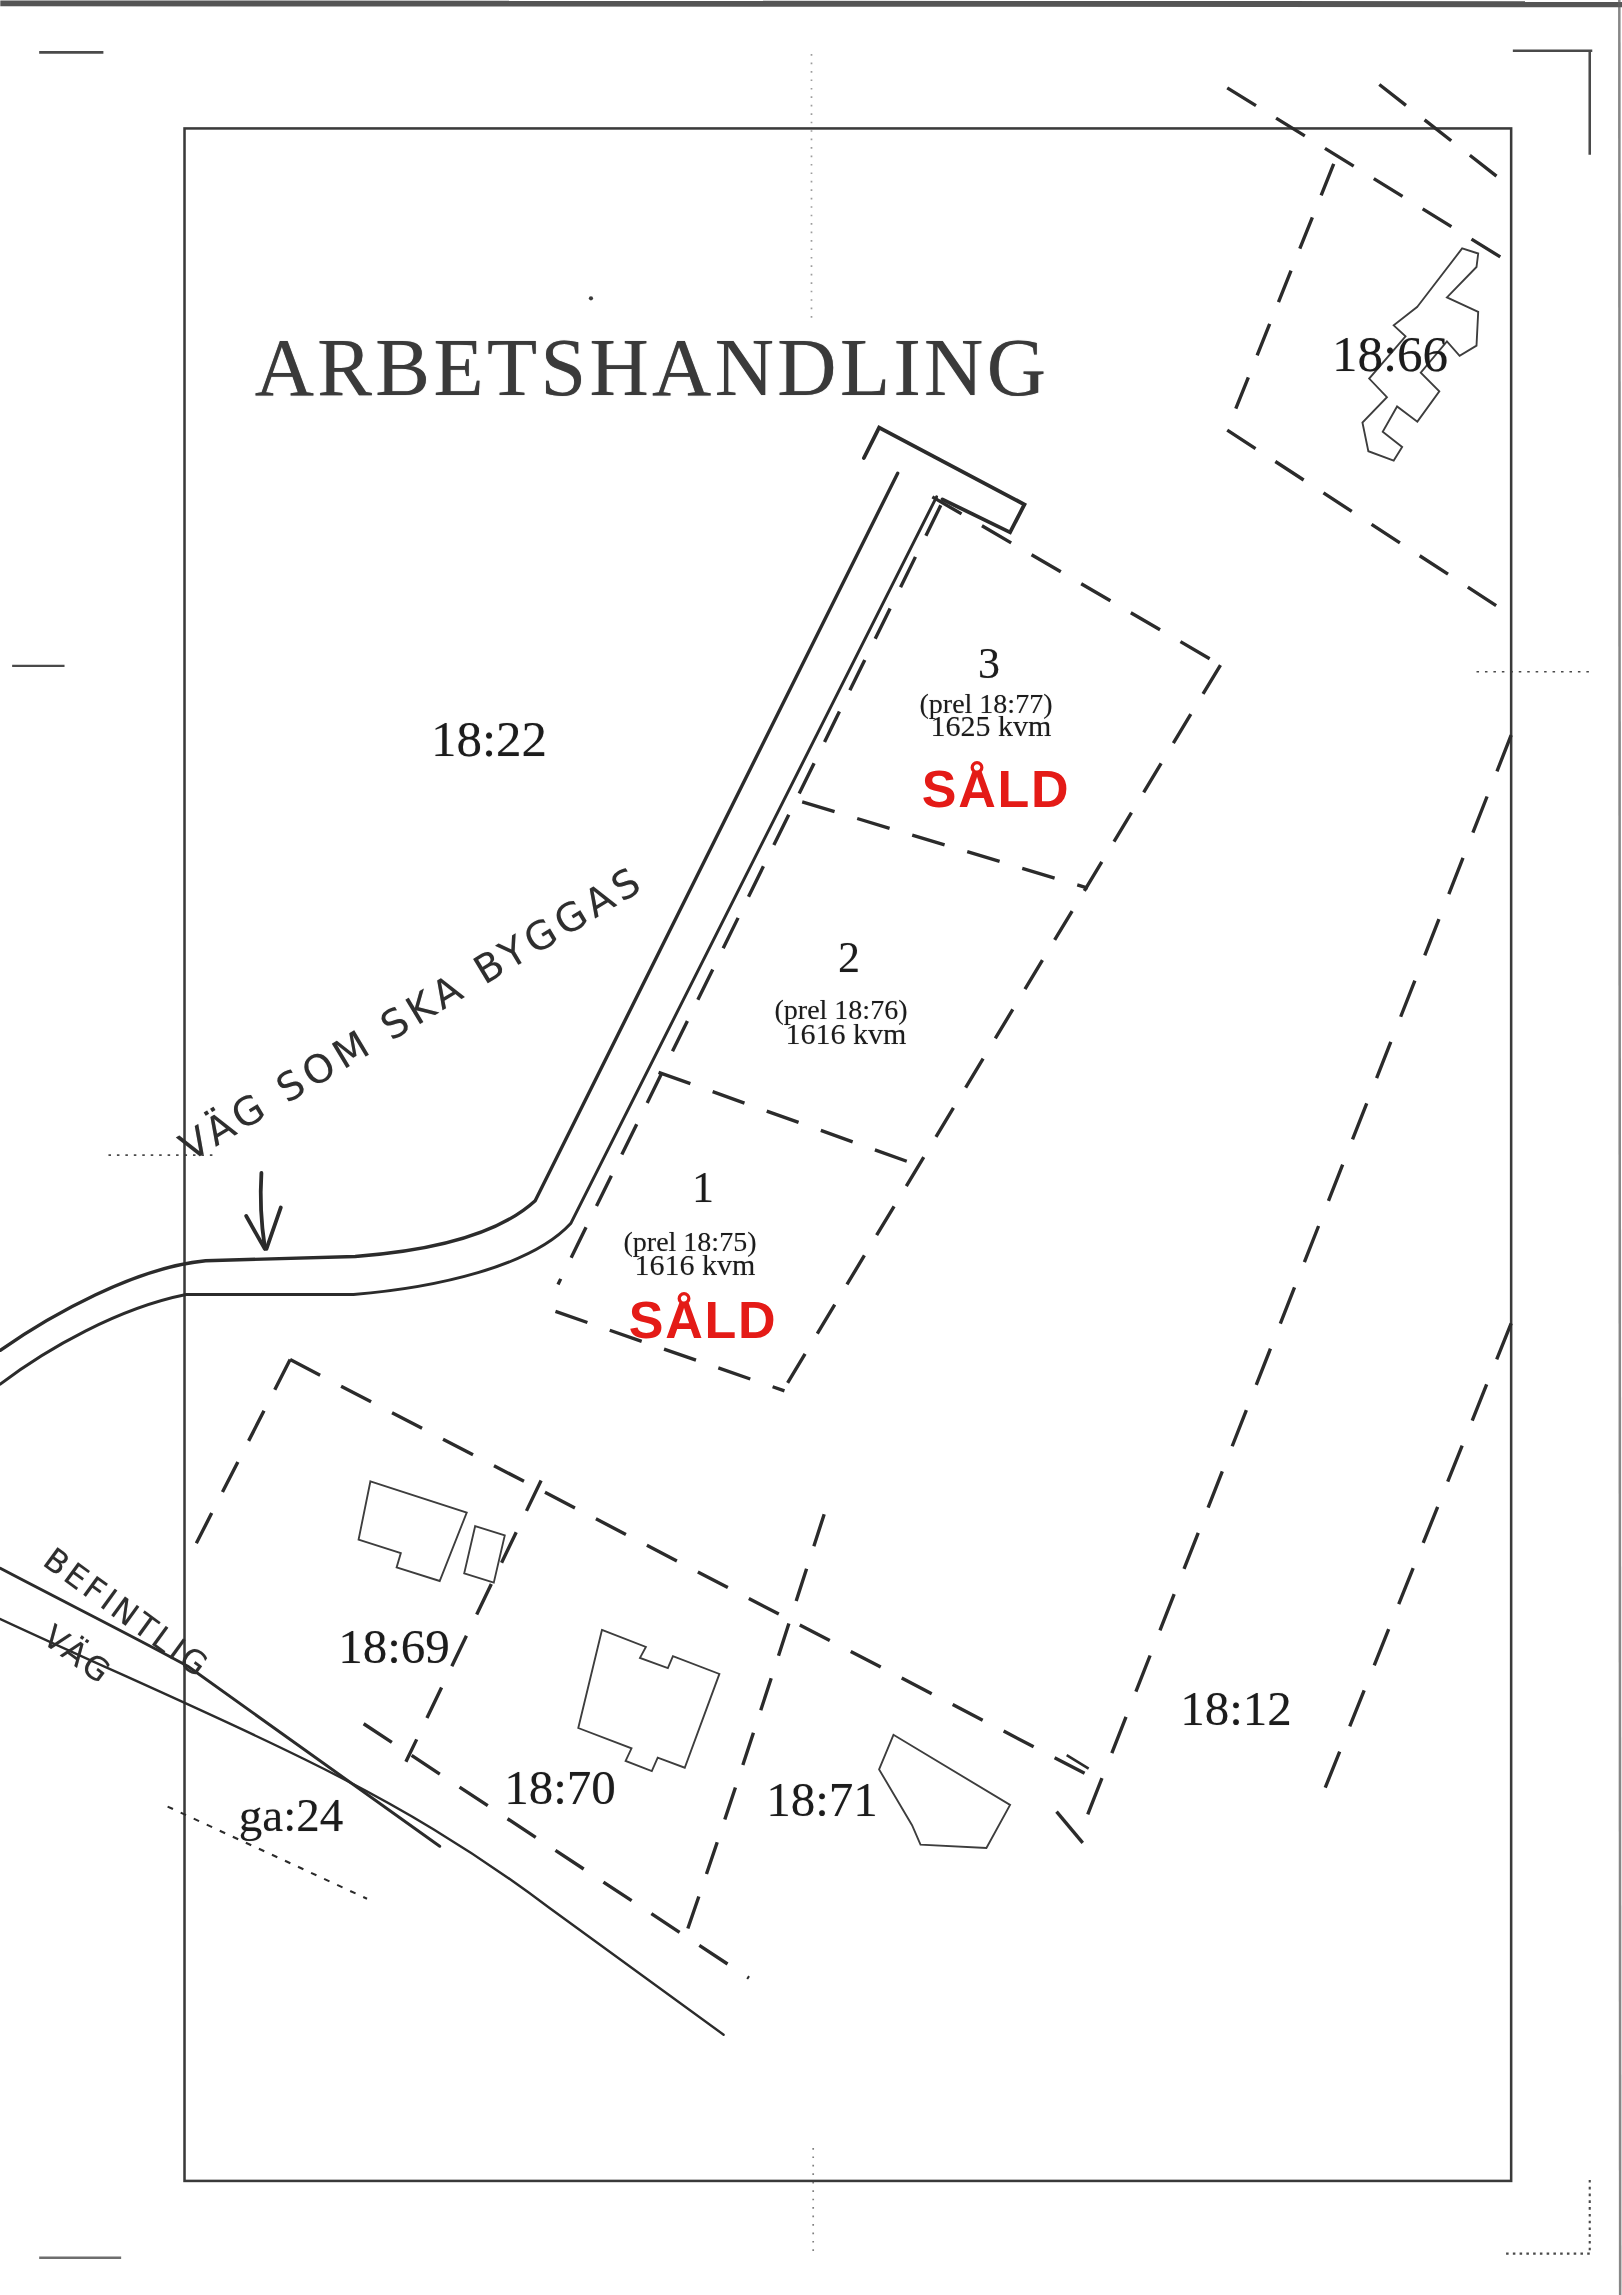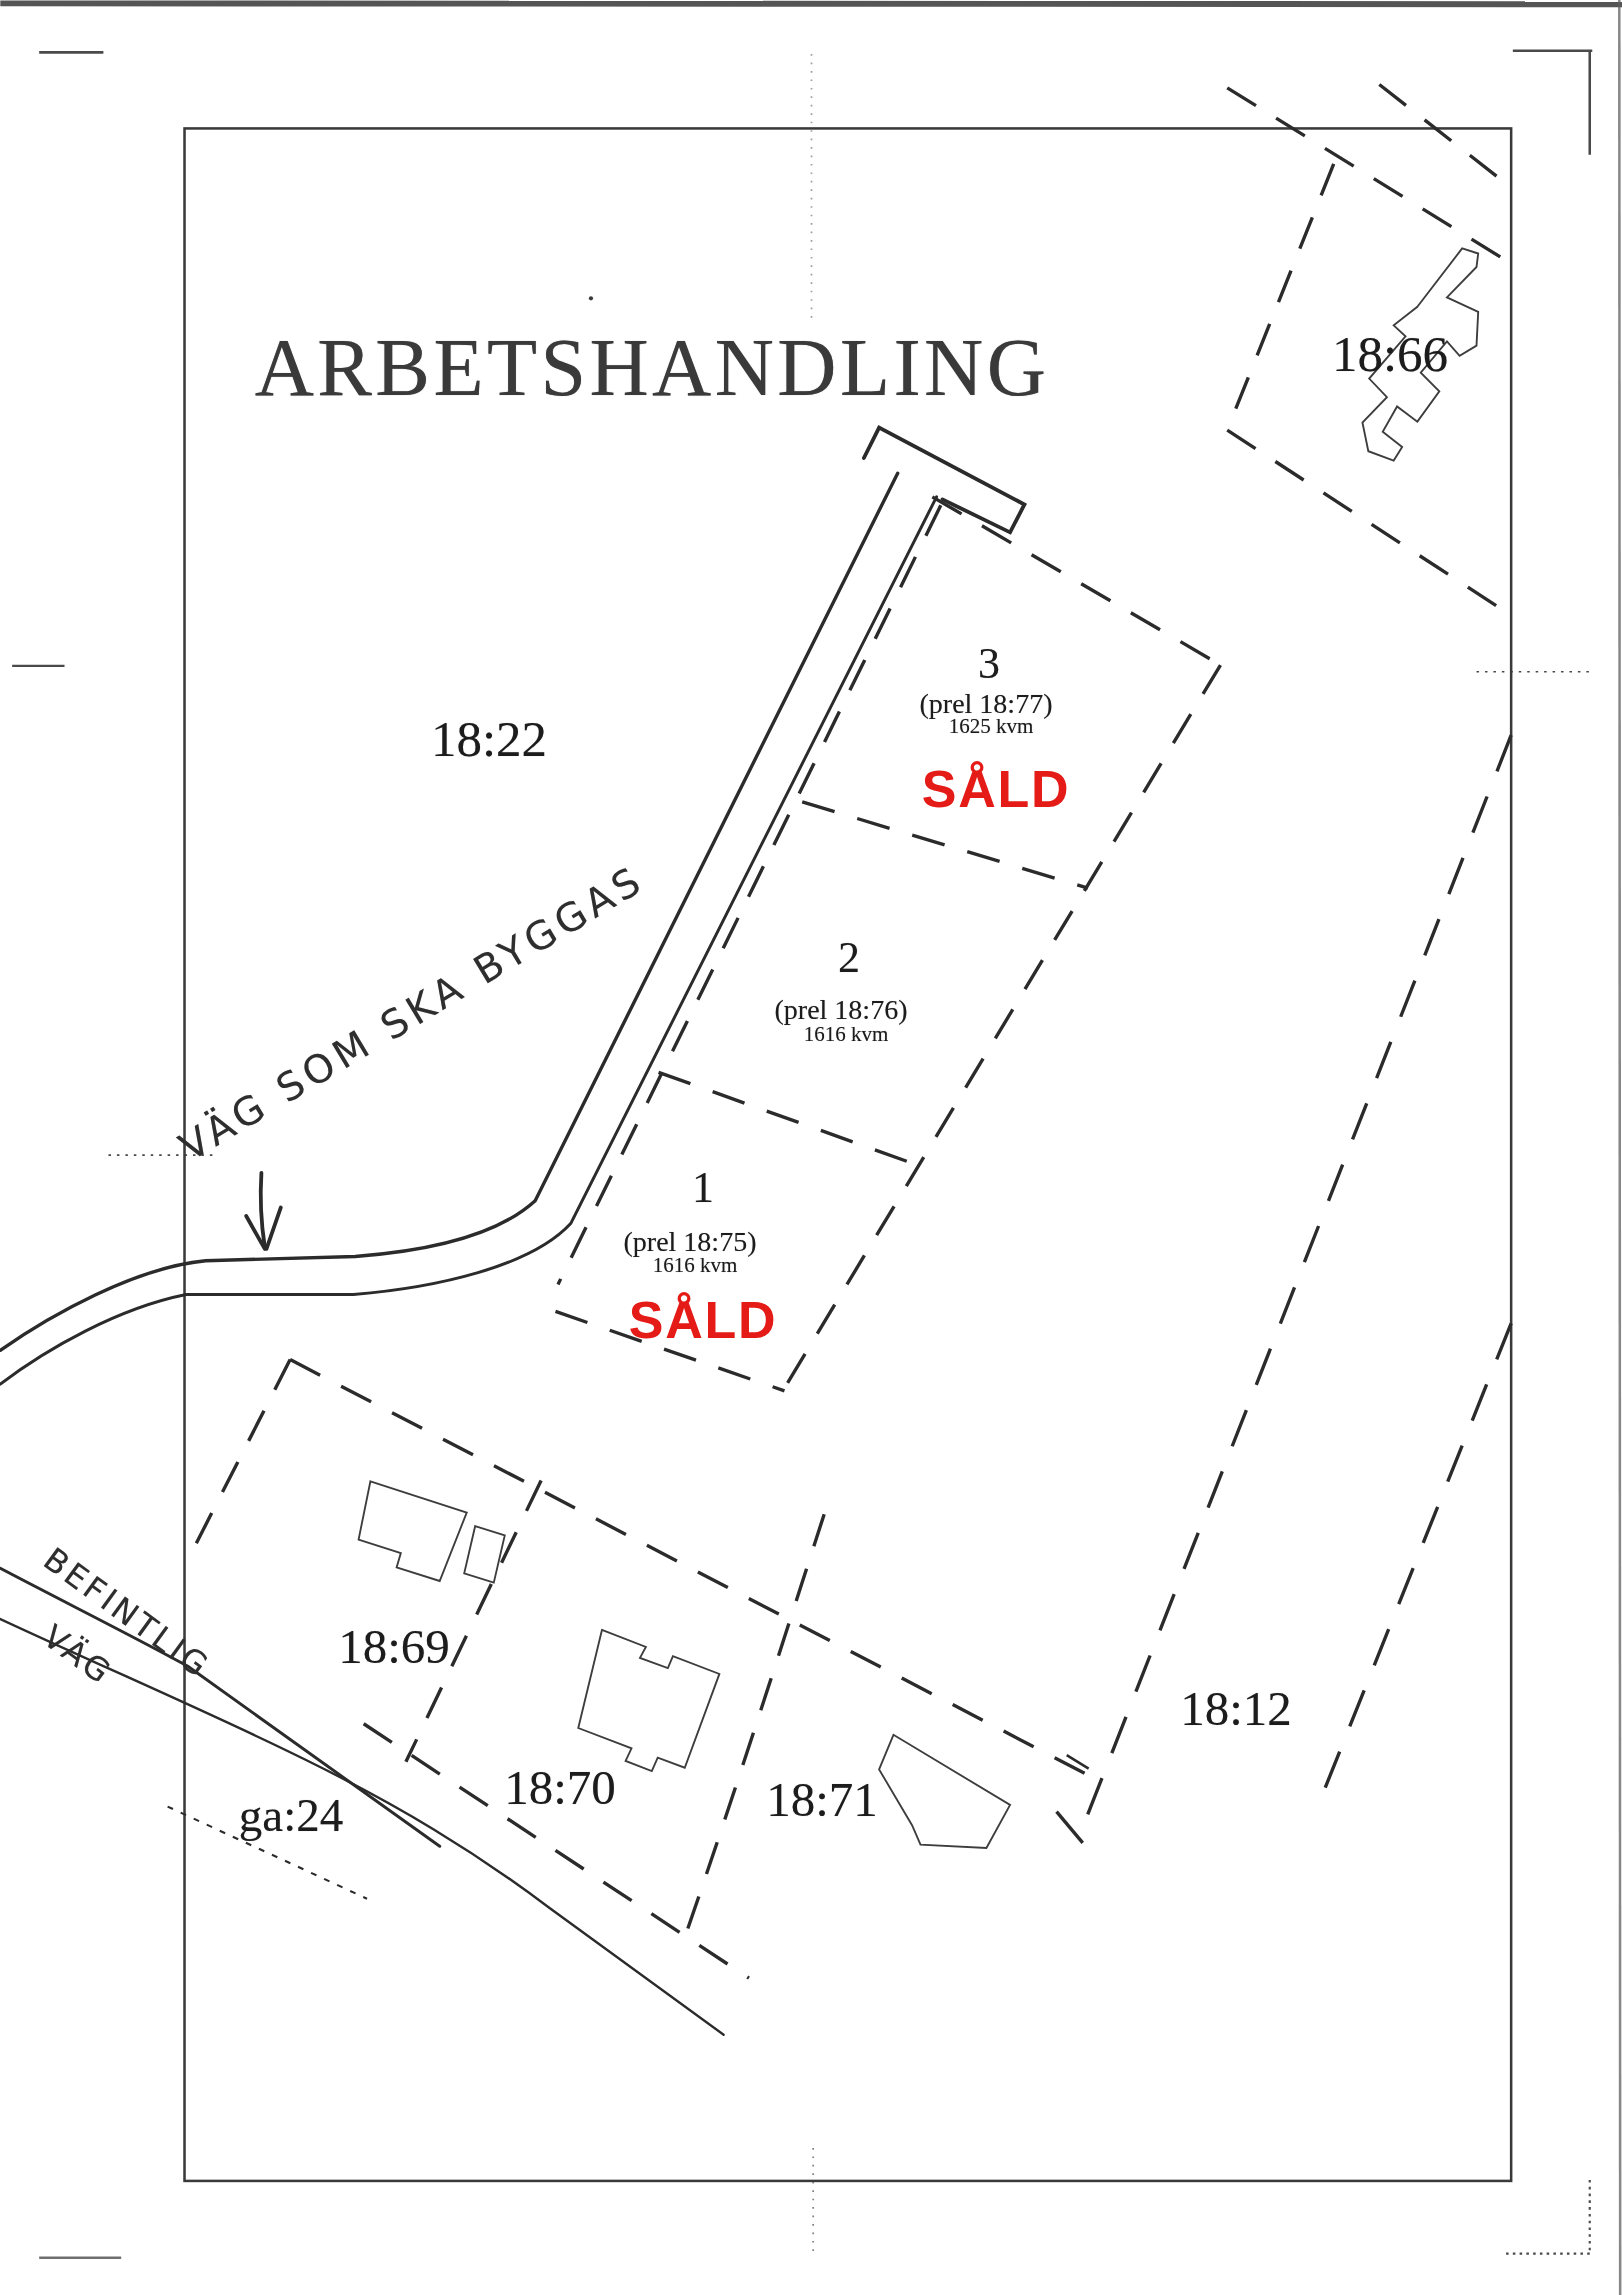--- a/index.html
+++ b/index.html
@@ -22,21 +22,21 @@
   .title{
     font-size:82px;
     letter-spacing:3.4px;
     color:#3a3a3a;
     text-shadow:0 0 0.8px rgba(40,40,40,.6);
   }
   .parcel{font-size:49px;}
   .big{font-size:51px;}
   .lotnum{font-size:44px;}
   .prel{font-size:28px;}
-  .area{font-size:21px;}
+  .area{font-size:30px;}
   .sold{
     font-family:"Liberation Sans", sans-serif;
     font-weight:700;
     font-size:52px;
     letter-spacing:1.7px;
     color:#e41b17;
     text-shadow:none;
   }
   .hand{
     font-family:"DejaVu Sans", sans-serif;

